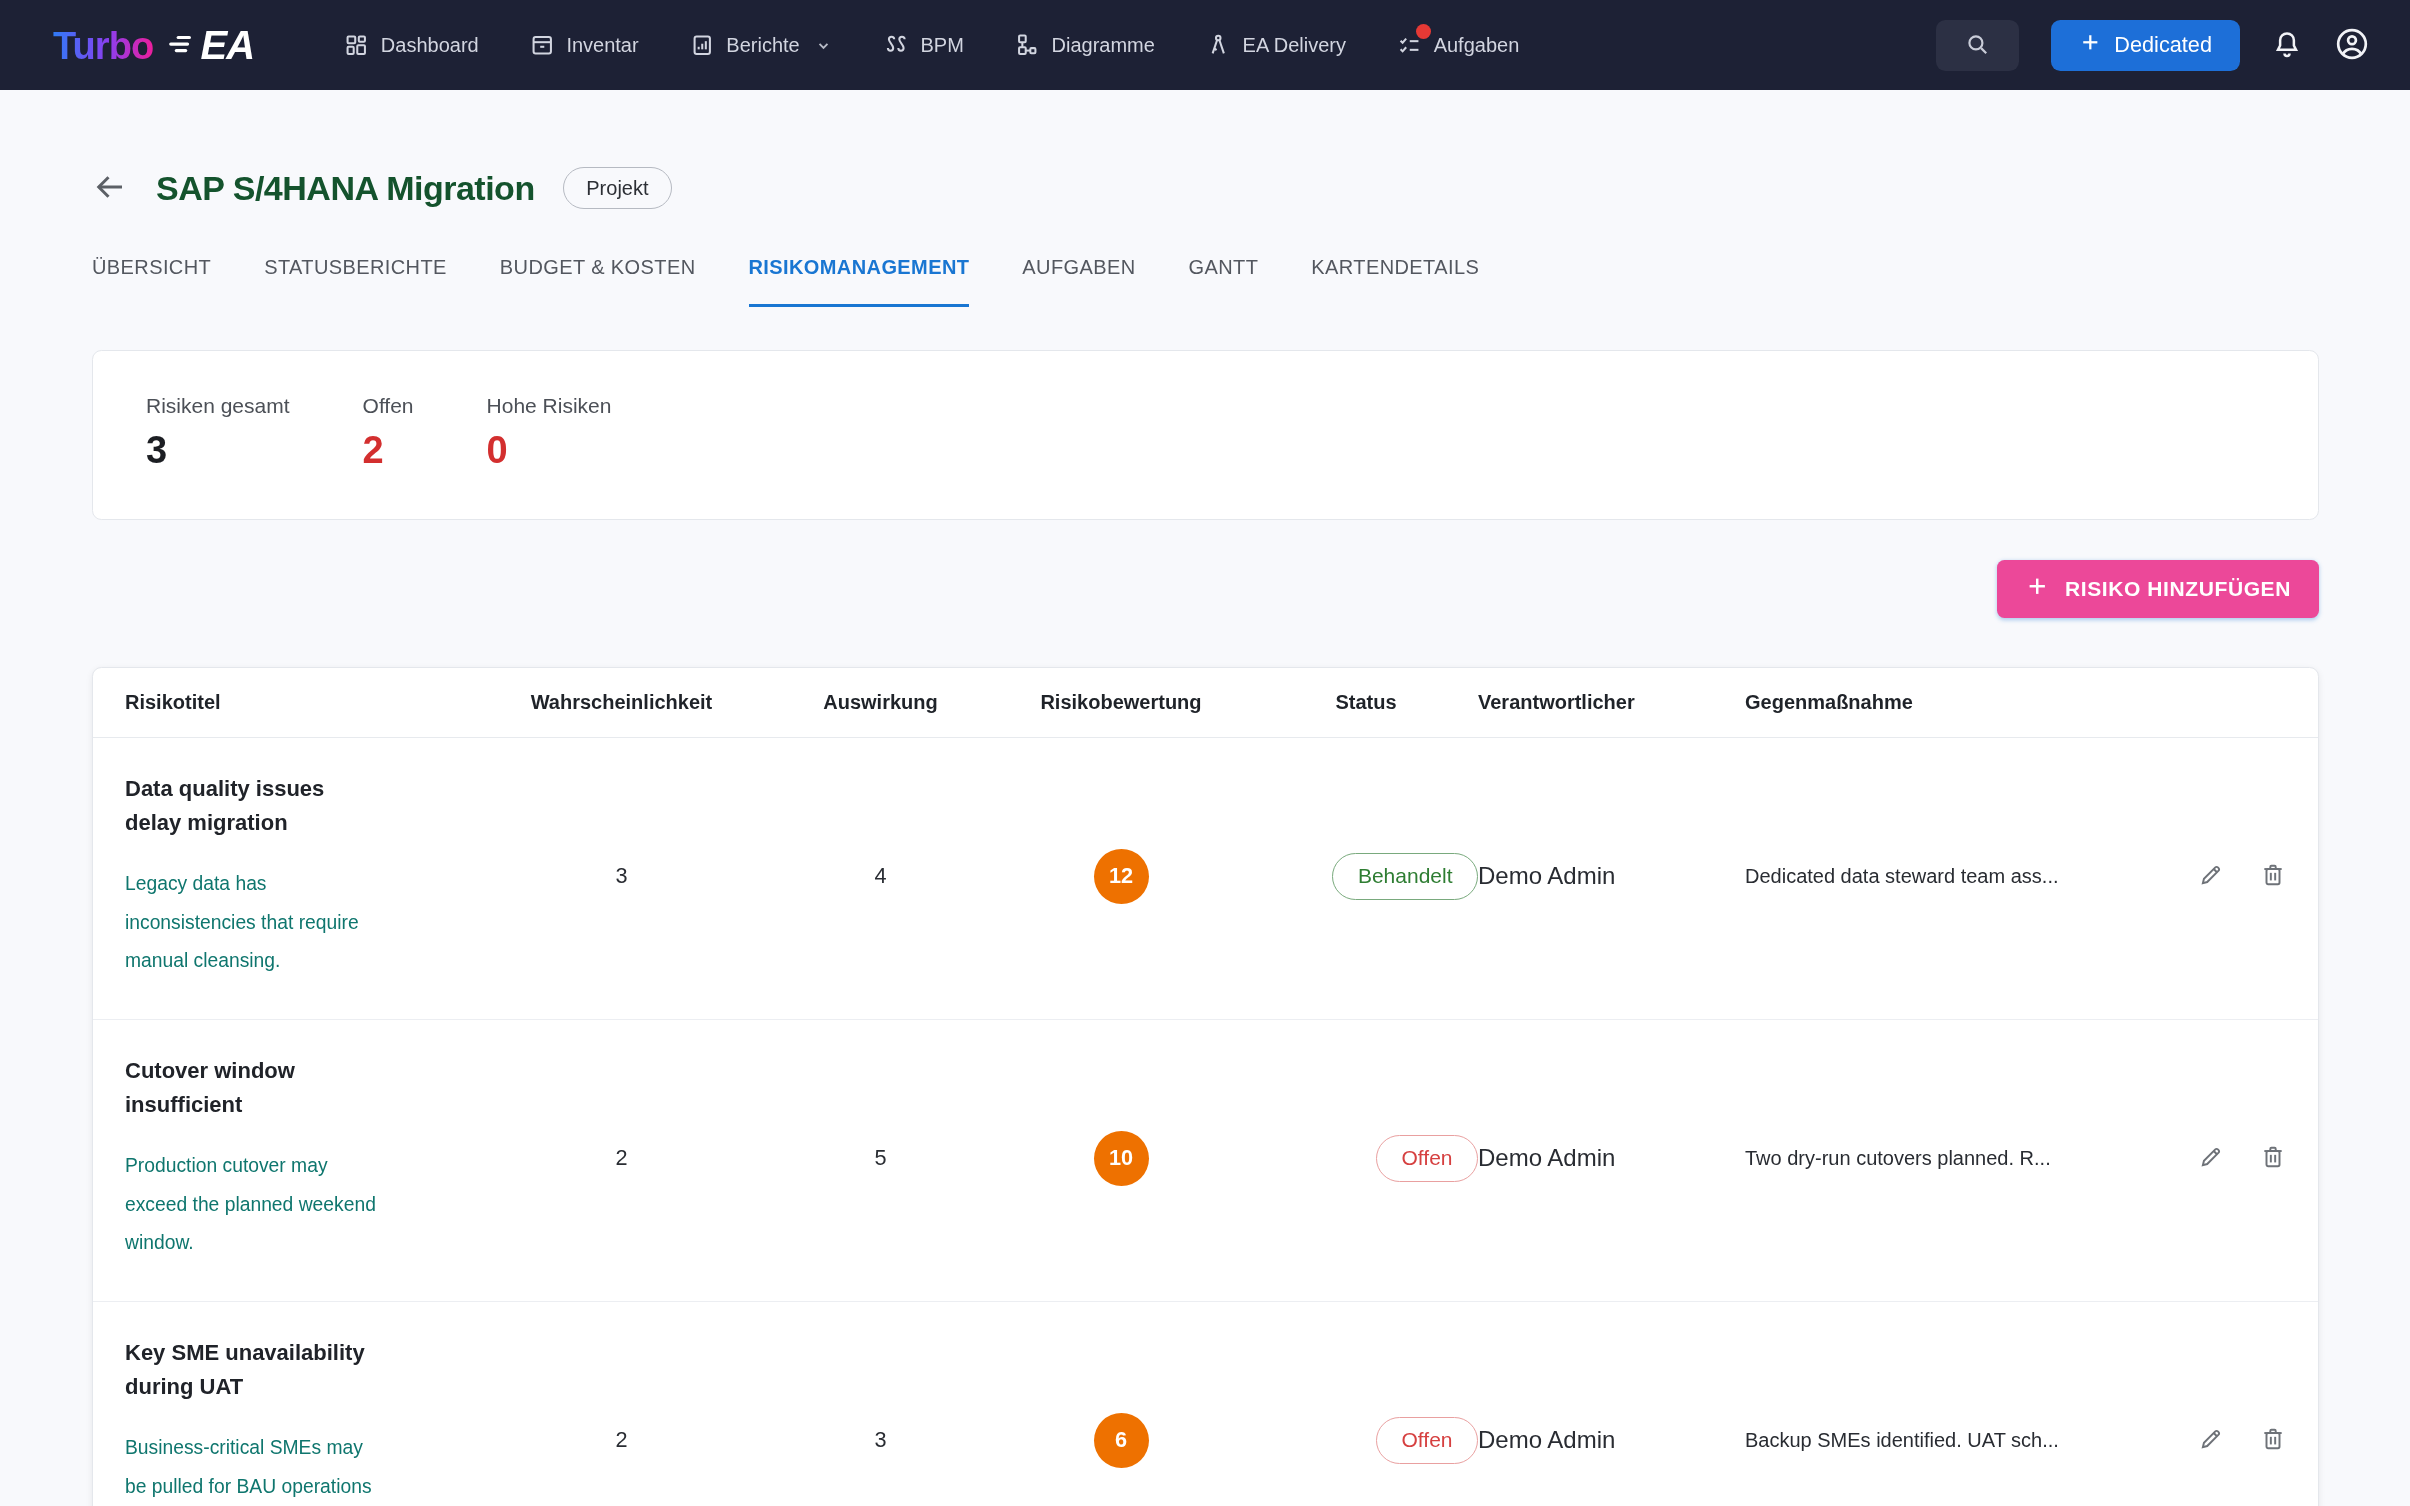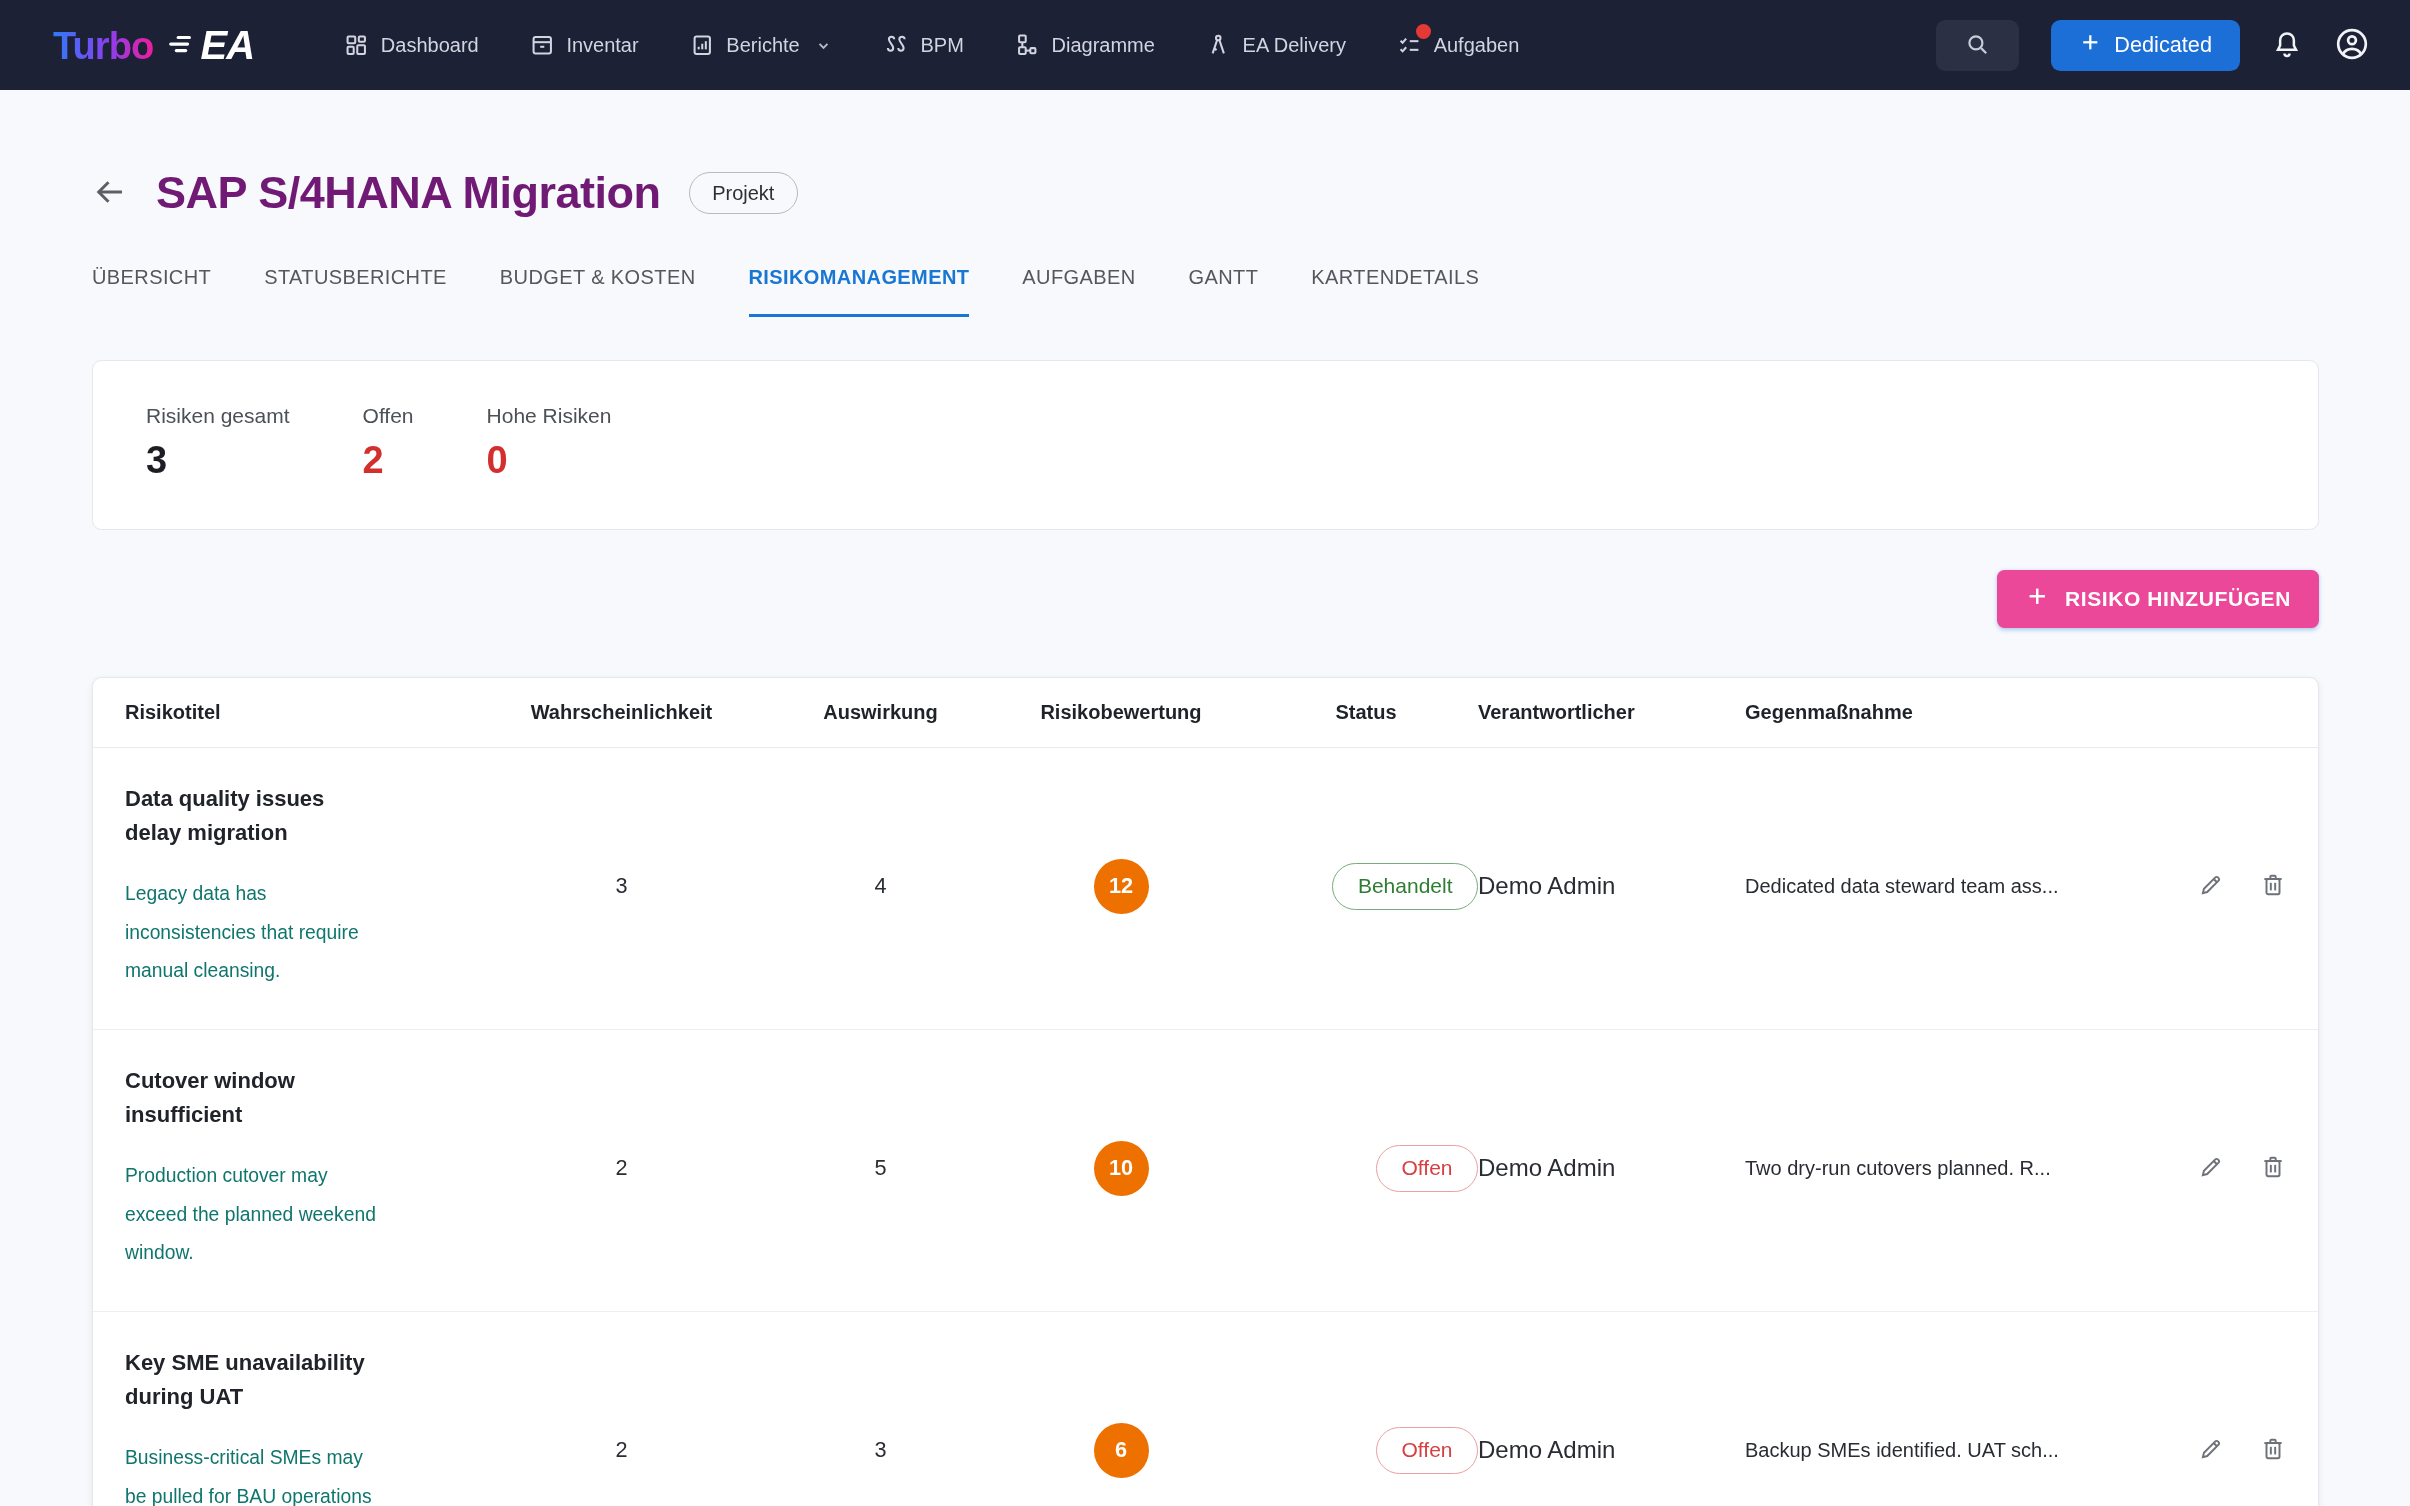--- a/index.html
+++ b/index.html
@@ -21,21 +21,21 @@
   .notif-dot { position:absolute; top:-8.5px; left:19px; width:15px; height:15px; border-radius:50%; background:#e53935; }
   .header-right { margin-left:auto; display:flex; align-items:center; gap:32px; }
   .search-btn { width:83px; height:51px; border-radius:9.4px; background:#2c3044; border:none; display:flex; align-items:center; justify-content:center; color:#c9ccd8; cursor:pointer; }
   .create-btn { height:51px; border:none; border-radius:9.4px; background:#1d6fd8; color:#fff; font-size:21.7px; font-weight:500; display:flex; align-items:center; gap:13px; padding:0 28px; cursor:pointer; font-family:inherit; }
   .icon-btn { background:none; border:none; color:#f2f3f7; cursor:pointer; display:flex; align-items:center; }
 
   
   .main { padding:0 92px; }
   .title-row { margin-top:77px; display:flex; align-items:center; gap:28px; }
   .back-btn { background:none; border:none; color:#5c6066; cursor:pointer; display:flex; }
-  .page-title { font-size:45px; font-weight:700; color:#701a75; letter-spacing:-0.5px; }
+  .page-title { font-size:34px; font-weight:700; color:#14532d; letter-spacing:-0.5px; }
   .type-badge { border:1.4px solid #b6bac2; border-radius:941px; padding:8.5px 22.6px; font-size:20px; color:#2c2f35; }
 
   .tabs { margin-top:47px; display:flex; gap:53px; }
   .tab { font-size:20px; font-weight:500; letter-spacing:0.4px; color:#53575f; padding-bottom:24.5px; cursor:pointer; border-bottom:3.8px solid transparent; white-space:nowrap; }
   .tab.active { color:#1976d2; font-weight:600; border-bottom-color:#1976d2; }
 
   .stats-card { margin-top:43px; background:#fff; border:0.9px solid #e4e7ec; border-radius:9.4px; padding:43px 53px 47px; display:flex; gap:73px; }
   .stat-label { font-size:21px; color:#4c5057; }
   .stat-value { margin-top:11.3px; font-size:38px; font-weight:700; color:#1c1e23; }
   .stat-value.red { color:#d32f2f; }

